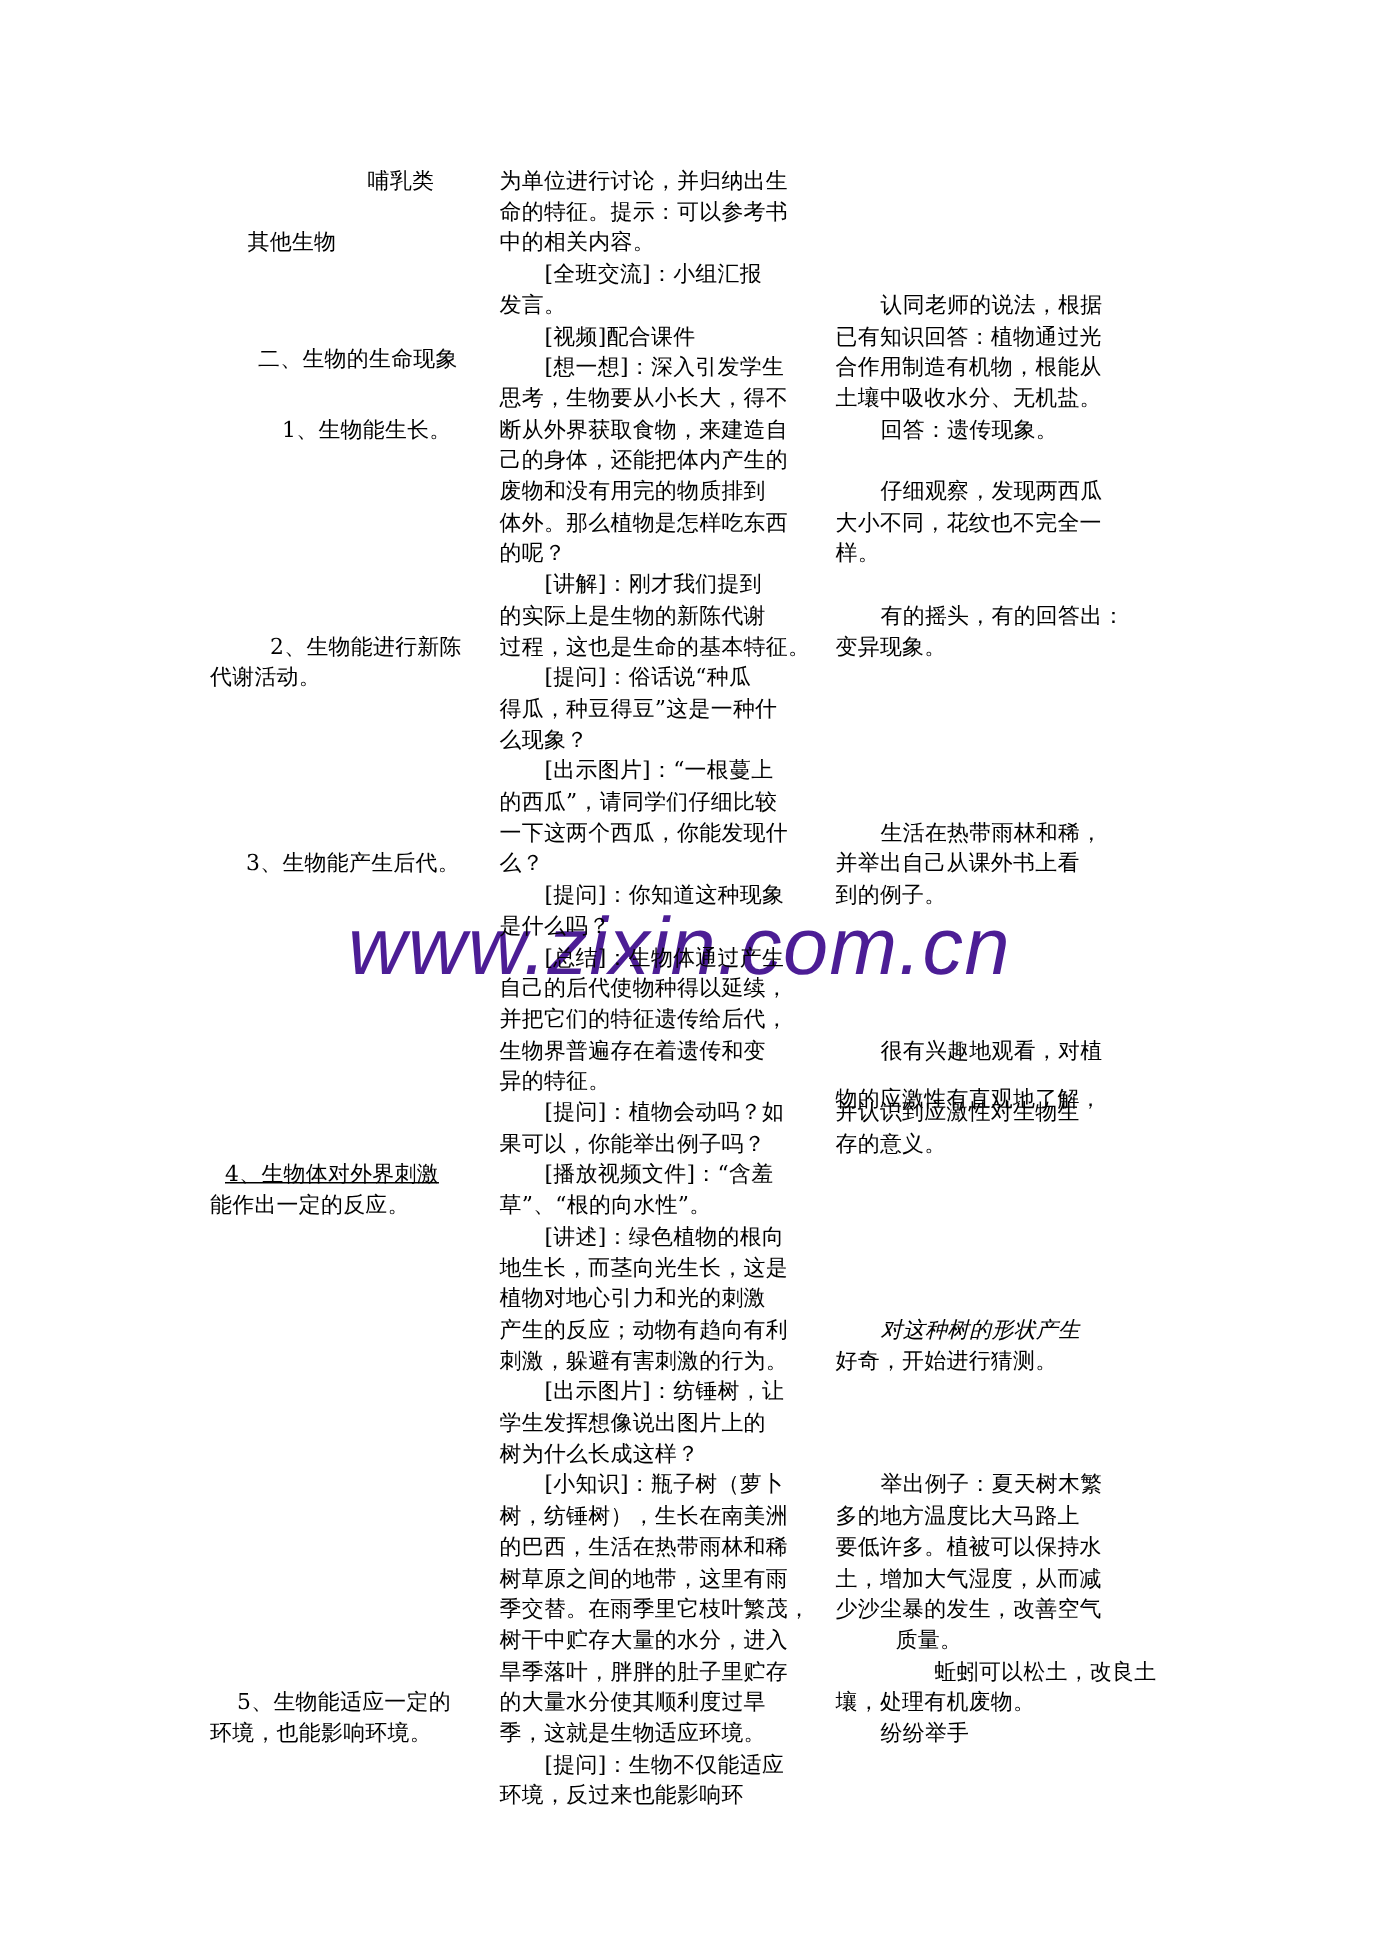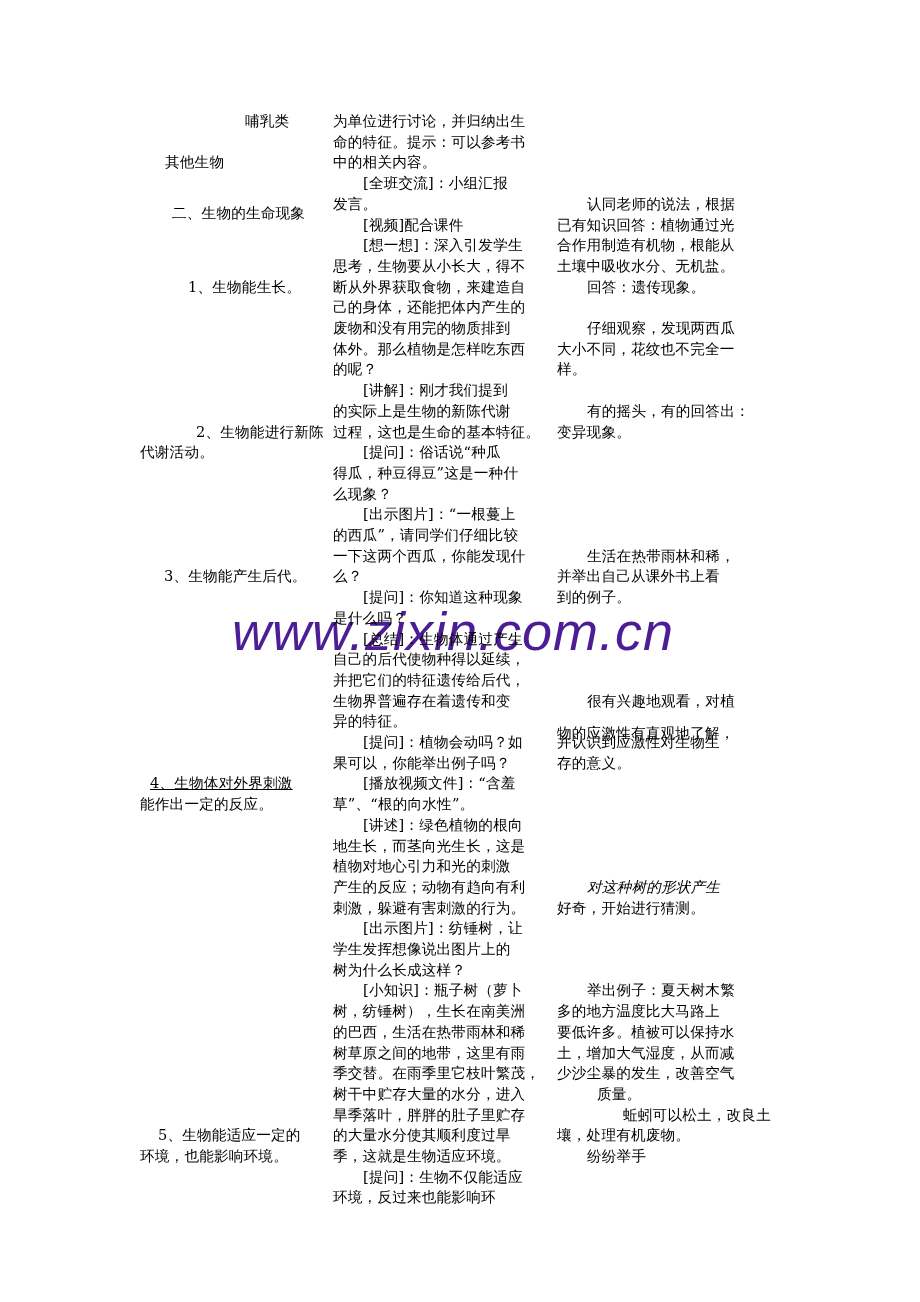--- a/index.html
+++ b/index.html
@@ -17,23 +17,23 @@
 </style>
 </head>
 <body>
 
 <div class="page">
   <div class="watermark">www.zixin.com.cn</div>
   <div class="text-layer">
     <div class="col col-left" id="col-left">
         <div class="line" style="top: 0px; left: 105px;">哺乳类</div>
         <div class="line" style="top: 41.4px; left: 25px;">其他生物</div>
-        <div class="line" style="top: 92px; left: 32px;">二、生物的生命现象</div>
+        <div class="line" style="top: 119px; left: 32px;">二、生物的生命现象</div>
         <div class="line" style="top: 165.6px; left: 48px;">1、生物能生长。</div>
-        <div class="line" style="top: 310.5px; left: 56px;">2、生物能进行新陈</div>
+        <div class="line" style="top: 310.5px; left: 40px;">2、生物能进行新陈</div>
         <div class="line" style="top: 331.2px; left: 0px;">代谢活动。</div>
         <div class="line" style="top: 455.4px; left: 24px;">3、生物能产生后代。</div>
         <div class="line" style="top: 662.4px; left: 10px; text-decoration: underline;">4、生物体对外界刺激</div>
         <div class="line" style="top: 683.1px; left: 0px;">能作出一定的反应。</div>
         <div class="line" style="top: 1014.3px; left: 18px;">5、生物能适应一定的</div>
         <div class="line" style="top: 1035px; left: 0px;">环境，也能影响环境。</div>
       </div>
     <div class="col col-mid" id="col-mid">
         <div class="line" style="top: 0px; left: 0px;">为单位进行讨论，并归纳出生</div>
         <div class="line" style="top: 20.7px; left: 0px;">命的特征。提示：可以参考书</div>

